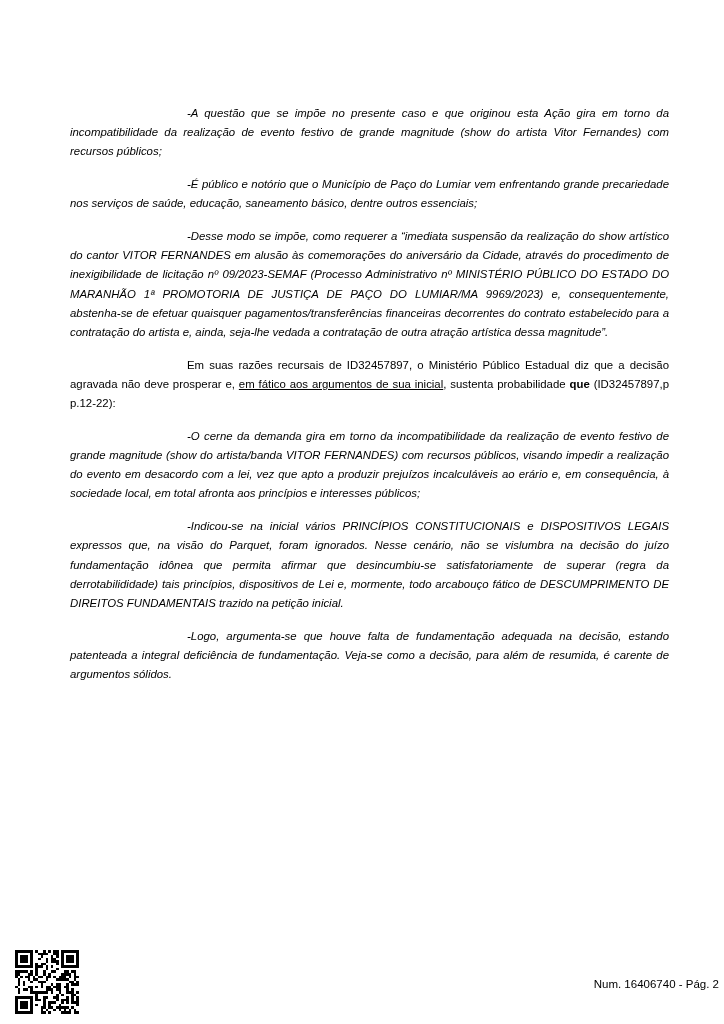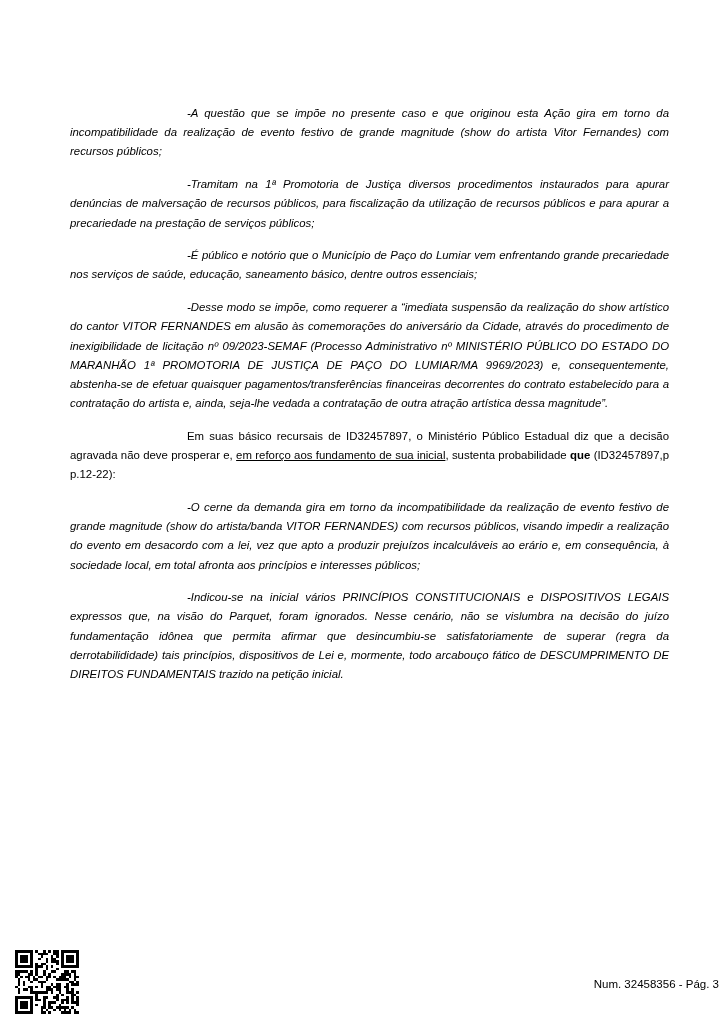--- a/index.html
+++ b/index.html
@@ -52,26 +52,26 @@
     color: #000000;
   }
 </style>
 </head>
 <body>
 
 <div class="page">
 
   <div class="doc-body">
     <p class="para italic">-A questão que se impõe no presente caso e que originou esta Ação gira em torno da incompatibilidade da realização de evento festivo de grande magnitude (show do artista Vitor Fernandes) com recursos públicos;</p>
-    <p class="para italic">-Tramitam na 1ª Promotoria de Justiça diversos procedimentos instaurados para apurar denúncias de malversação de recursos públicos, para fiscalização da utilização de recursos públicos e para apurar a precariedade na prestação de serviços públicos;</p>
     <p class="para italic">-É público e notório que o Município de Paço do Lumiar vem enfrentando grande precariedade nos serviços de saúde, educação, saneamento básico, dentre outros essenciais;</p>
     <p class="para italic">-Desse modo se impõe, como requerer a “imediata suspensão da realização do show artístico do cantor VITOR FERNANDES em alusão às comemorações do aniversário da Cidade, através do procedimento de inexigibilidade de licitação nº 09/2023-SEMAF (Processo Administrativo nº MINISTÉRIO PÚBLICO DO ESTADO DO MARANHÃO 1ª PROMOTORIA DE JUSTIÇA DE PAÇO DO LUMIAR/MA 9969/2023) e, consequentemente, abstenha-se de efetuar quaisquer pagamentos/transferências financeiras decorrentes do contrato estabelecido para a contratação do artista e, ainda, seja-lhe vedada a contratação de outra atração artística dessa magnitude”.</p>
-    <p class="para"><span>Em suas básico recursais de ID32457897, o Ministério Público Estadual diz que a decisão agravada não deve prosperar e, </span><span class="u">em reforço aos fundamento de sua inicial</span><span>, sustenta probabilidade </span><span class="b">que</span><span> (ID32457897,p p.12-22):</span></p>
+    <p class="para"><span>Em suas razões recursais de ID32457897, o Ministério Público Estadual diz que a decisão agravada não deve prosperar e, </span><span class="u">em fático aos argumentos de sua inicial</span><span>, sustenta probabilidade </span><span class="b">que</span><span> (ID32457897,p p.12-22):</span></p>
     <p class="para italic">-O cerne da demanda gira em torno da incompatibilidade da realização de evento festivo de grande magnitude (show do artista/banda VITOR FERNANDES) com recursos públicos, visando impedir a realização do evento em desacordo com a lei, vez que apto a produzir prejuízos incalculáveis ao erário e, em consequência, à sociedade local, em total afronta aos princípios e interesses públicos;</p>
     <p class="para italic">-Indicou-se na inicial vários PRINCÍPIOS CONSTITUCIONAIS e DISPOSITIVOS LEGAIS expressos que, na visão do Parquet, foram ignorados. Nesse cenário, não se vislumbra na decisão do juízo fundamentação idônea que permita afirmar que desincumbiu-se satisfatoriamente de superar (regra da derrotabilididade) tais princípios, dispositivos de Lei e, mormente, todo arcabouço fático de DESCUMPRIMENTO DE DIREITOS FUNDAMENTAIS trazido na petição inicial.</p>
+    <p class="para italic">-Logo, argumenta-se que houve falta de fundamentação adequada na decisão, estando patenteada a integral deficiência de fundamentação. Veja-se como a decisão, para além de resumida, é carente de argumentos sólidos.</p>
   </div>
 
   <div class="qr">
     <svg id="qr-svg" viewBox="0 0 25 25" shape-rendering="crispEdges" xmlns="http://www.w3.org/2000/svg">
         <rect x="0" y="0" width="7" height="7" fill="#000"></rect>
         <rect x="1" y="1" width="5" height="5" fill="#fff"></rect>
         <rect x="2" y="2" width="3" height="3" fill="#000"></rect>
         <rect x="18" y="0" width="7" height="7" fill="#000"></rect>
         <rect x="19" y="1" width="5" height="5" fill="#fff"></rect>
         <rect x="20" y="2" width="3" height="3" fill="#000"></rect>
@@ -282,15 +282,15 @@
         <rect x="20" y="24" width="1" height="1" fill="#000"></rect>
         <rect x="21" y="24" width="1" height="1" fill="#000"></rect>
         <rect x="23" y="24" width="1" height="1" fill="#000"></rect>
         <rect x="24" y="24" width="1" height="1" fill="#000"></rect>
       </svg>
   </div>
 
   <div class="footer-sig">
   </div>
 
-  <div class="page-ref">Num. 32458356 - Pág. 3</div>
+  <div class="page-ref">Num. 16406740 - Pág. 2</div>
 
 </div>
 
 </body></html>

